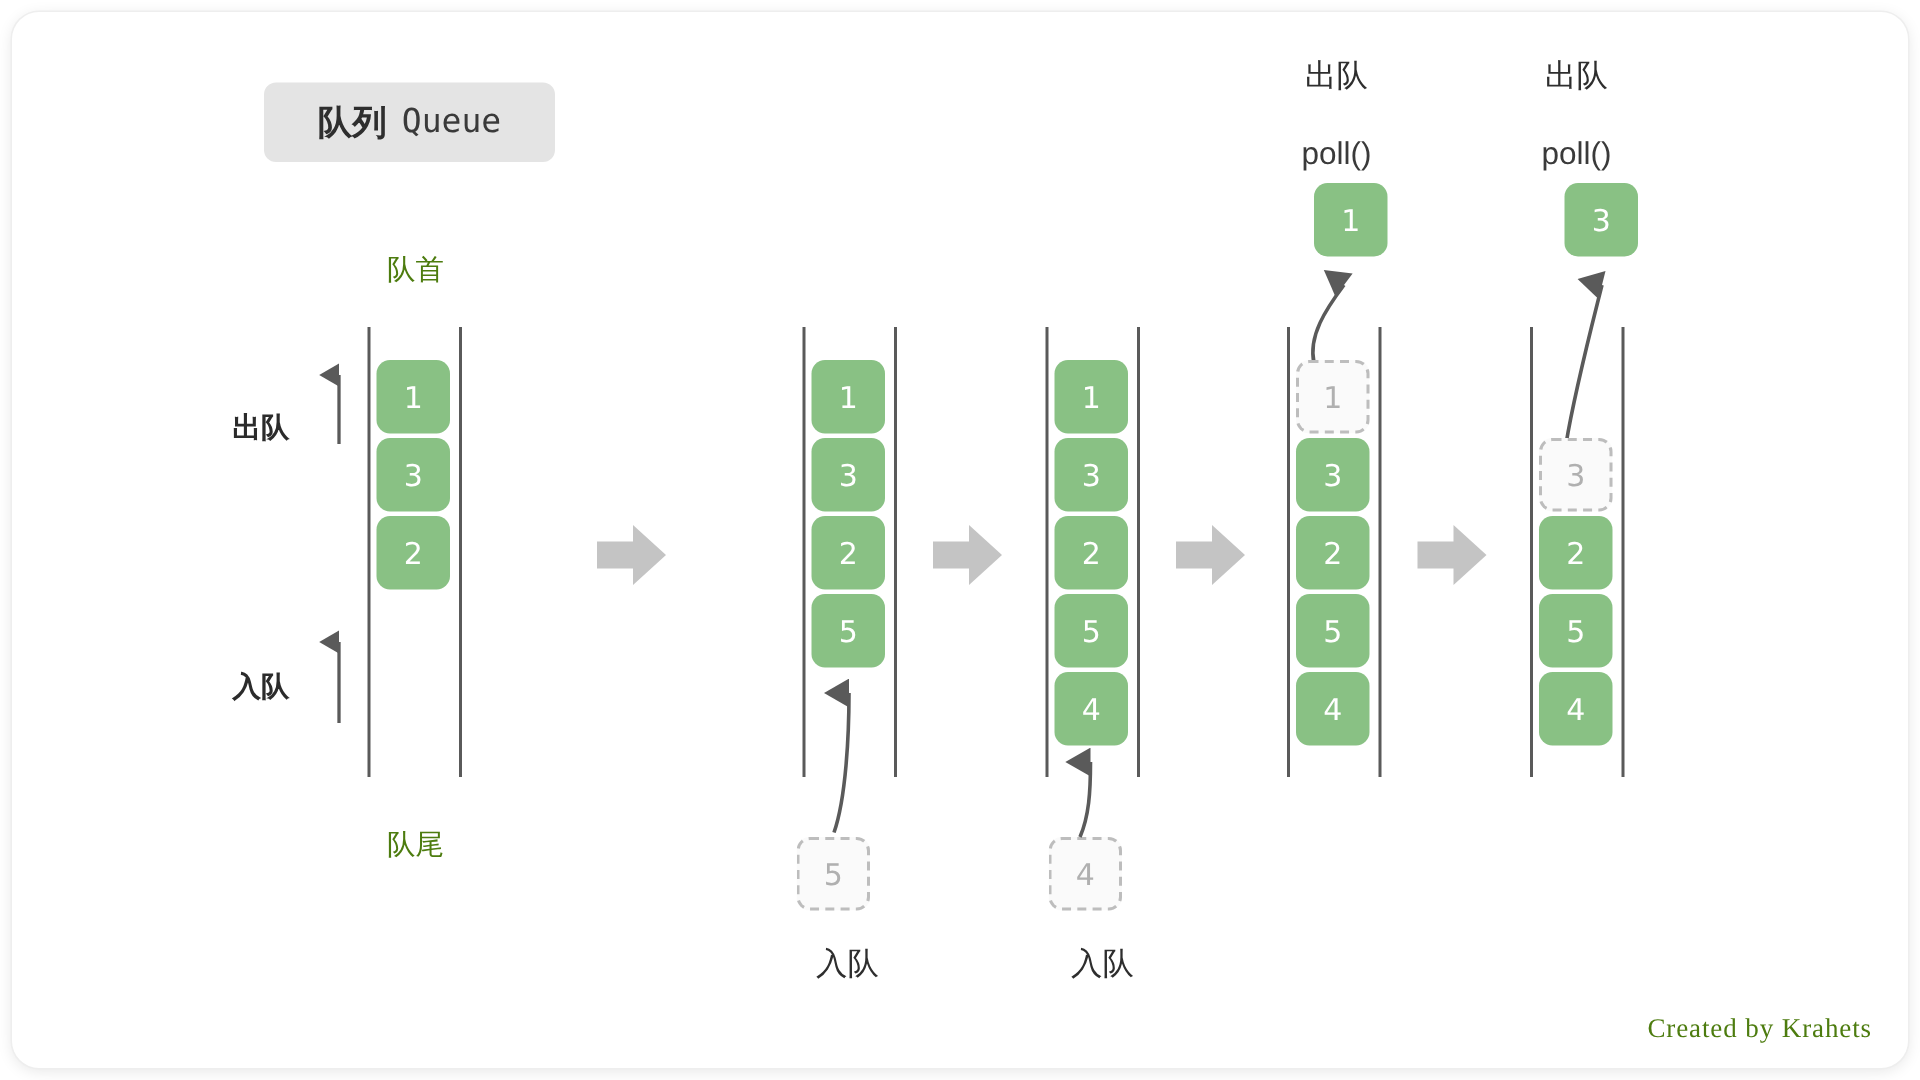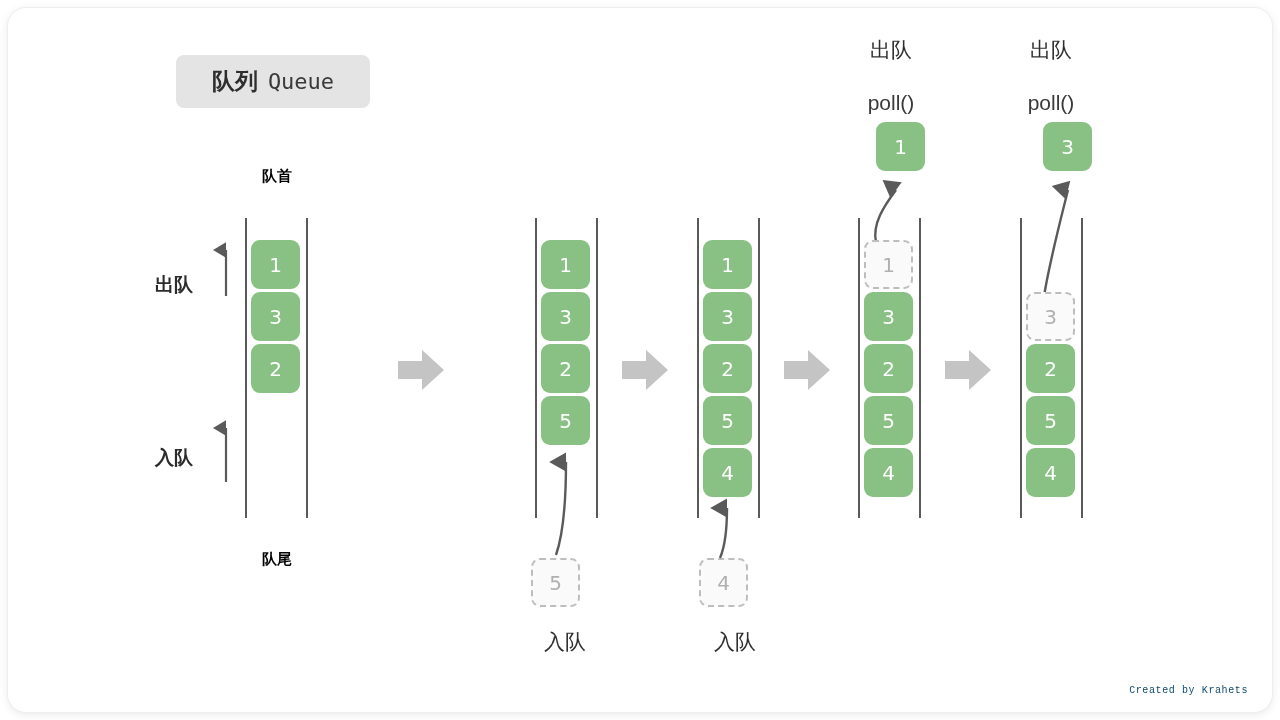--- a/index.html
+++ b/index.html
@@ -37,21 +37,21 @@
     font-size: 23px; font-weight: bold; color: #2e2e2e;
     font-family: "DejaVu Sans", "Liberation Sans", sans-serif;
   }
   #title-badge .en {
     font-size: 22px; color: #3a3a3a;
     font-family: "DejaVu Sans Mono", "Liberation Mono", monospace;
   }
 
   
   .hdr-label {
-    font-size: 15px; font-weight: bold; color: #000000;
+    font-size: 19px; font-weight: normal; color: #4d7c0f;
     font-family: "DejaVu Sans", "Liberation Sans", sans-serif;
     white-space: nowrap;
   }
   #label-front { left: 237px; top: 159px; width: 64px; text-align: center; }
   #label-rear  { left: 237px; top: 542px; width: 64px; text-align: center; }
 
   .side-label {
     font-size: 19px; font-weight: bold; color: #2b2b2b;
     font-family: "DejaVu Sans", "Liberation Sans", sans-serif;
     white-space: nowrap;
@@ -103,22 +103,22 @@
   .caption .code {
     display: block;
     font-size: 21px; color: #3a3a3a;
     font-family: Liberation Sans, sans-serif;
     margin-top: 22px;
   }
   .caption .code .num { color: #3d9b4a; font-weight: bold; }
 
   #watermark {
     right: 24px; bottom: 16px;
-    font-size: 10px; color: #0c4a6e;
-    font-family: Liberation Mono, monospace;
+    font-size: 18px; color: #4d7c0f;
+    font-family: Liberation Serif, serif;
     letter-spacing: 0.6px;
   }
 
   svg { overflow: visible; }
 </style>
 </head>
 <body>
 
 <div id="card">
 

